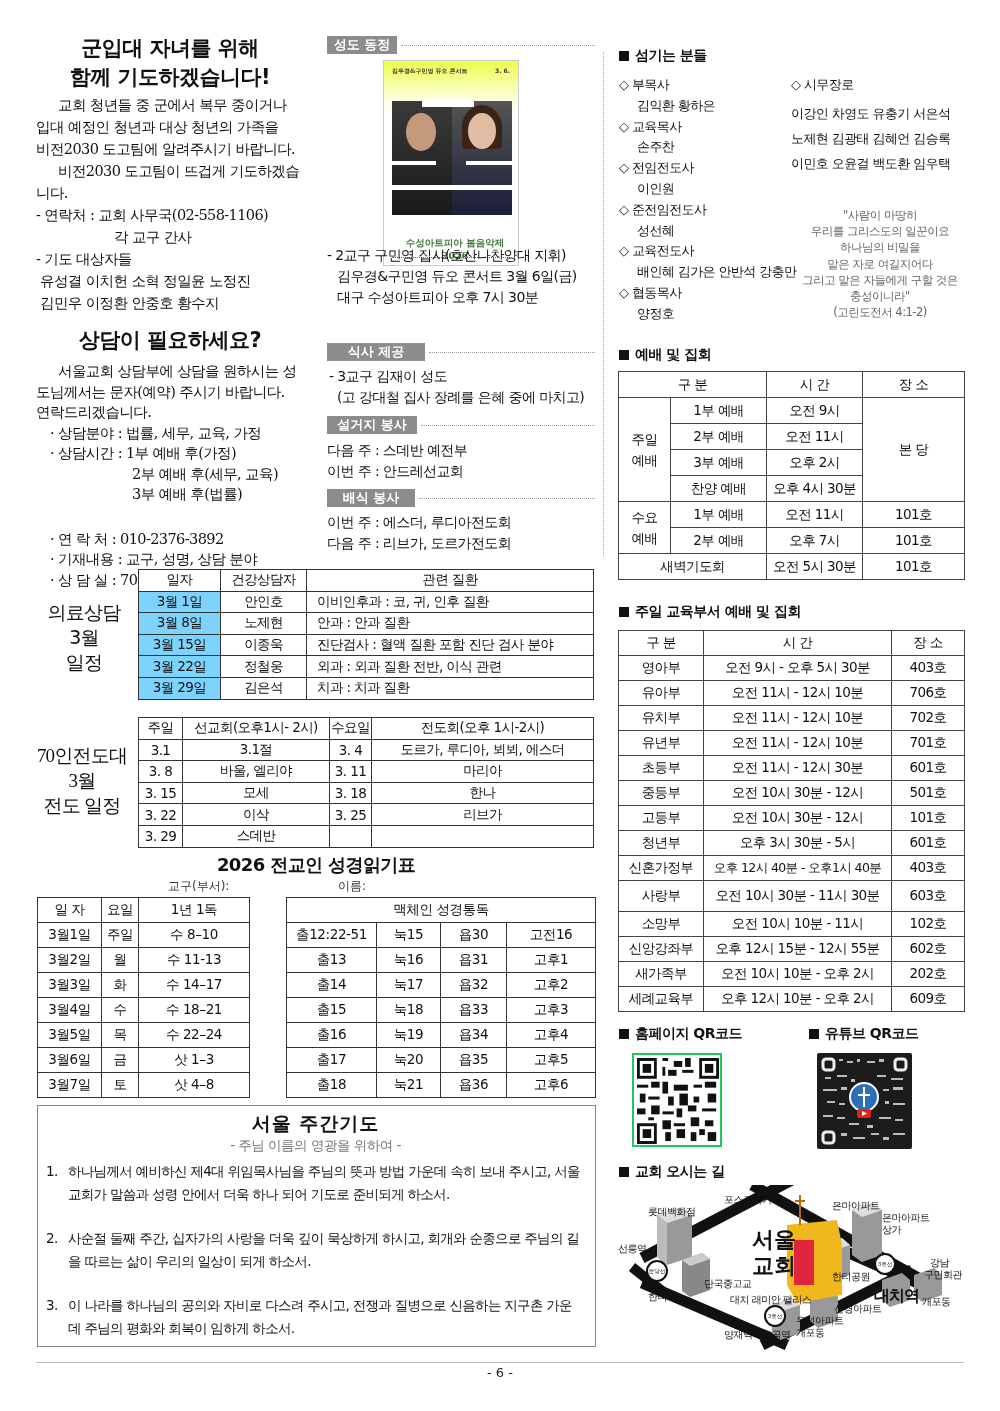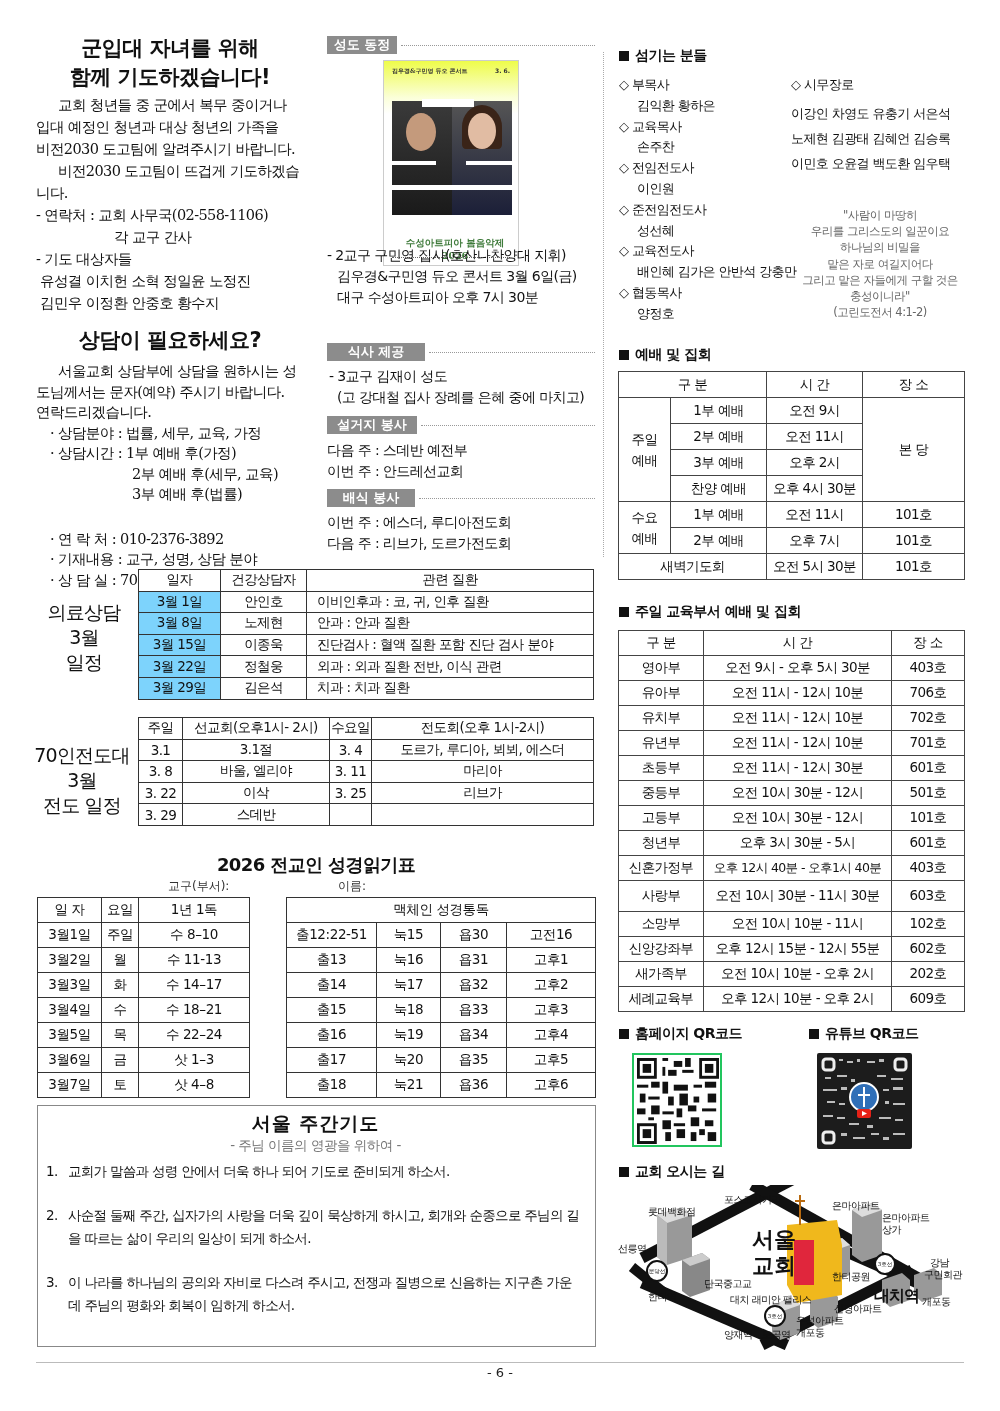--- a/index.html
+++ b/index.html
@@ -191,21 +191,21 @@
         <td class="left">외과 : 외과 질환 전반, 이식 관련</td>
       </tr>
     <tr>
         <td class="date">3월 29일</td>
         <td class="center">김은석</td>
         <td class="left">치과 : 치과 질환</td>
       </tr>
   </tbody>
 </table>
 
-<div class="abs side-title" style="left:30px; top:743px; width:104px;">
+<div class="abs side-title" style="left:30px; top:743px; width:104px;font-family:Liberation Serif, serif;">
   <div>70인전도대</div>
   <div>3월</div>
   <div>전도 일정</div>
 </div>
 <table class="abs med" style="left:138px; top:717px; width:456px; border:1.5px solid #333;">
   <thead>
     <tr>
       <th style="width:44px;">주일</th>
       <th style="width:147px;">선교회(오후1시- 2시)</th>
       <th style="width:42px;">수요일</th>
@@ -219,20 +219,26 @@
         <td class="center">3. 4</td>
         <td class="center">도르가, 루디아, 뵈뵈, 에스더</td>
       </tr>
     <tr>
         <td class="center">3. 8</td>
         <td class="center">바울, 엘리야</td>
         <td class="center">3. 11</td>
         <td class="center">마리아</td>
       </tr>
     <tr>
+        <td class="center">3. 15</td>
+        <td class="center">모세</td>
+        <td class="center">3. 18</td>
+        <td class="center">한나</td>
+      </tr>
+    <tr>
         <td class="center">3. 22</td>
         <td class="center">이삭</td>
         <td class="center">3. 25</td>
         <td class="center">리브가</td>
       </tr>
     <tr>
         <td class="center">3. 29</td>
         <td class="center">스데반</td>
         <td class="center"></td>
         <td class="center"></td>
@@ -338,20 +344,21 @@
       </tr>
 </tbody>
   </table>
 
 <div class="abs prayer-box" style="left:37px; top:1105px; width:559px; height:242px; padding:4px 10px 0 8px;">
   <div style="text-align:center; font-size:19px; font-weight:bold; letter-spacing:1px; line-height:26px;">서울 주간기도</div>
   <div style="text-align:center; font-size:13.5px; color:#777; line-height:18px; letter-spacing:-0.5px;">- 주님 이름의 영광을 위하여 -</div>
   <div class="prayer-item" style="margin-top:6px;">
     <span class="num">1.</span>
     <div>
+        <div class="line">하나님께서 예비하신 제4대 위임목사님을 주님의 뜻과 방법 가운데 속히 보내 주시고, 서울</div>
         <div class="line">교회가 말씀과 성령 안에서 더욱 하나 되어 기도로 준비되게 하소서.</div>
       </div>
   </div>
   <div class="prayer-item" style="margin-top:21px;">
     <span class="num">2.</span>
     <div>
         <div class="line">사순절 둘째 주간, 십자가의 사랑을 더욱 깊이 묵상하게 하시고, 회개와 순종으로 주님의 길</div>
         <div class="line">을 따르는 삶이 우리의 일상이 되게 하소서.</div>
       </div>
   </div>

